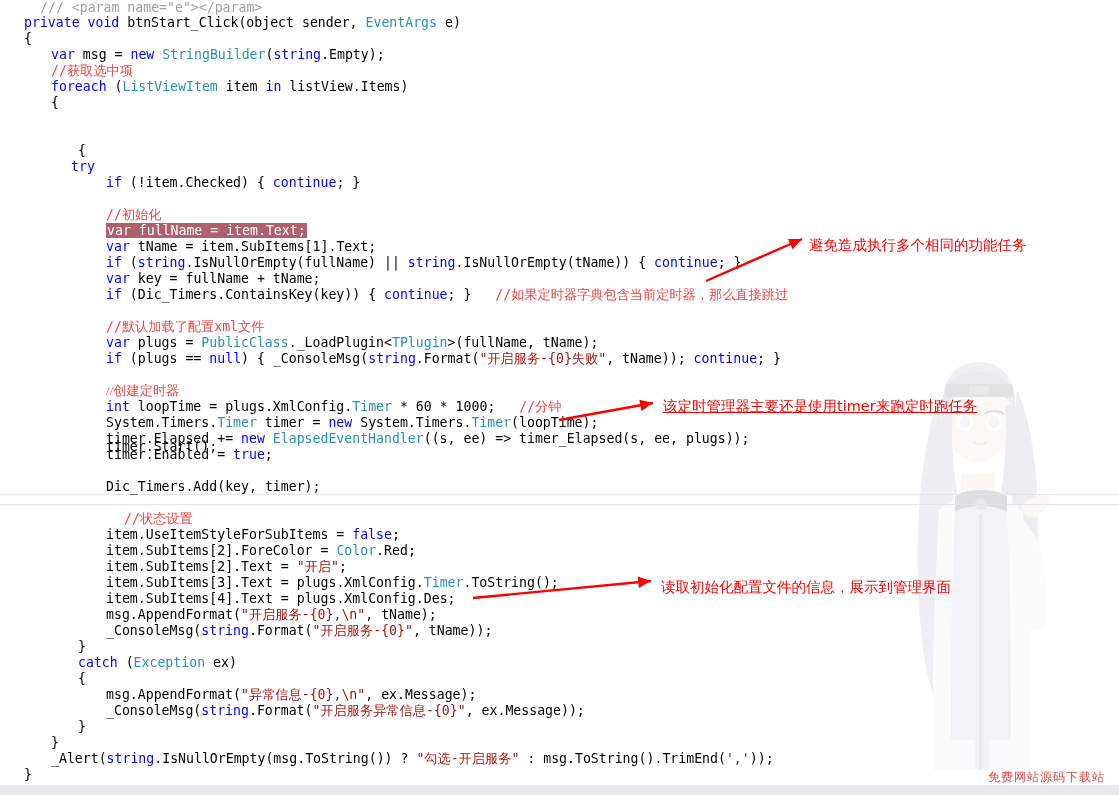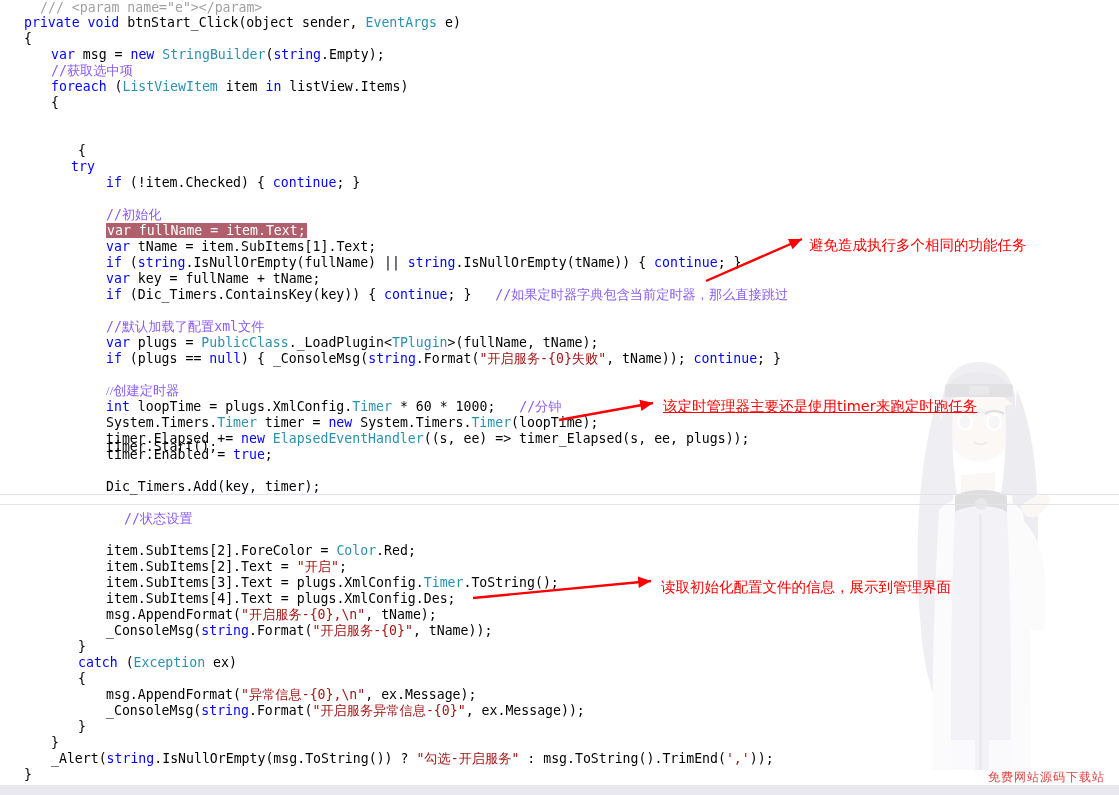--- a/index.html
+++ b/index.html
@@ -42,21 +42,21 @@
     height: 16px;
     line-height: 16px;
     font-family: "DejaVu Sans Mono", "Liberation Mono", monospace;
     font-size: 13.2px;
     white-space: pre;
     color: #000000;
     letter-spacing: 0px;
   }
   .tok-kw      { color: #0000ff; text-align: center; }
   .tok-type    { color: #2b91af; }
-  .tok-comment { color: #8b5cf6; }
+  .tok-comment { color: #ef4444; }
   .tok-xmldoc  { color: #a0a0a0; }
   .tok-str     { color: #a31515; }
   .tok-plain   { color: #000000; }
   .hl {
     background: #b0606c;
     color: #ffffff;
     padding: 0px 1px;
   }
   .hl .tok-kw, .hl .tok-type, .hl .tok-plain { color: #ffffff; }
 
@@ -205,20 +205,21 @@
     <div class="code-line" style="top: 335px; left: 106px;"><span class="tok-kw">var</span><span class="tok-plain"> </span><span class="tok-plain">plugs</span><span class="tok-plain"> </span><span class="tok-plain">=</span><span class="tok-plain"> </span><span class="tok-type">PublicClass</span><span class="tok-plain">.</span><span class="tok-plain">_LoadPlugin</span><span class="tok-plain">&lt;</span><span class="tok-type">TPlugin</span><span class="tok-plain">&gt;</span><span class="tok-plain">(</span><span class="tok-plain">fullName</span><span class="tok-plain">,</span><span class="tok-plain"> </span><span class="tok-plain">tName</span><span class="tok-plain">)</span><span class="tok-plain">;</span></div>
     <div class="code-line" style="top: 351px; left: 106px;"><span class="tok-kw">if</span><span class="tok-plain"> </span><span class="tok-plain">(</span><span class="tok-plain">plugs</span><span class="tok-plain"> </span><span class="tok-plain">=</span><span class="tok-plain">=</span><span class="tok-plain"> </span><span class="tok-kw">null</span><span class="tok-plain">)</span><span class="tok-plain"> </span><span class="tok-plain">{</span><span class="tok-plain"> </span><span class="tok-plain">_ConsoleMsg</span><span class="tok-plain">(</span><span class="tok-kw">string</span><span class="tok-plain">.</span><span class="tok-plain">Format</span><span class="tok-plain">(</span><span class="tok-str">"开启服务-{0}失败"</span><span class="tok-plain">,</span><span class="tok-plain"> </span><span class="tok-plain">tName</span><span class="tok-plain">)</span><span class="tok-plain">)</span><span class="tok-plain">;</span><span class="tok-plain"> </span><span class="tok-kw">continue</span><span class="tok-plain">;</span><span class="tok-plain"> </span><span class="tok-plain">}</span></div>
     <div class="code-line" style="top: 383px; left: 106px; font-family: Liberation Serif, serif;"><span class="tok-comment">//创建定时器</span></div>
     <div class="code-line" style="top: 399px; left: 106px;"><span class="tok-kw">int</span><span class="tok-plain"> </span><span class="tok-plain">loopTime</span><span class="tok-plain"> </span><span class="tok-plain">=</span><span class="tok-plain"> </span><span class="tok-plain">plugs</span><span class="tok-plain">.</span><span class="tok-plain">XmlConfig</span><span class="tok-plain">.</span><span class="tok-type">Timer</span><span class="tok-plain"> </span><span class="tok-plain">*</span><span class="tok-plain"> </span><span class="tok-plain">6</span><span class="tok-plain">0</span><span class="tok-plain"> </span><span class="tok-plain">*</span><span class="tok-plain"> </span><span class="tok-plain">1</span><span class="tok-plain">0</span><span class="tok-plain">0</span><span class="tok-plain">0</span><span class="tok-plain">;</span><span class="tok-plain"> </span><span class="tok-plain"> </span><span class="tok-plain"> </span><span class="tok-comment">//分钟</span></div>
     <div class="code-line" style="top: 415px; left: 106px;"><span class="tok-plain">System</span><span class="tok-plain">.</span><span class="tok-plain">Timers</span><span class="tok-plain">.</span><span class="tok-type">Timer</span><span class="tok-plain"> </span><span class="tok-plain">timer</span><span class="tok-plain"> </span><span class="tok-plain">=</span><span class="tok-plain"> </span><span class="tok-kw">new</span><span class="tok-plain"> </span><span class="tok-plain">System</span><span class="tok-plain">.</span><span class="tok-plain">Timers</span><span class="tok-plain">.</span><span class="tok-type">Timer</span><span class="tok-plain">(</span><span class="tok-plain">loopTime</span><span class="tok-plain">)</span><span class="tok-plain">;</span></div>
     <div class="code-line" style="top: 431px; left: 106px;"><span class="tok-plain">timer</span><span class="tok-plain">.</span><span class="tok-plain">Elapsed</span><span class="tok-plain"> </span><span class="tok-plain">+</span><span class="tok-plain">=</span><span class="tok-plain"> </span><span class="tok-kw">new</span><span class="tok-plain"> </span><span class="tok-type">ElapsedEventHandler</span><span class="tok-plain">(</span><span class="tok-plain">(</span><span class="tok-plain">s</span><span class="tok-plain">,</span><span class="tok-plain"> </span><span class="tok-plain">ee</span><span class="tok-plain">)</span><span class="tok-plain"> </span><span class="tok-plain">=</span><span class="tok-plain">&gt;</span><span class="tok-plain"> </span><span class="tok-plain">timer_Elapsed</span><span class="tok-plain">(</span><span class="tok-plain">s</span><span class="tok-plain">,</span><span class="tok-plain"> </span><span class="tok-plain">ee</span><span class="tok-plain">,</span><span class="tok-plain"> </span><span class="tok-plain">plugs</span><span class="tok-plain">)</span><span class="tok-plain">)</span><span class="tok-plain">;</span></div>
     <div class="code-line" style="top: 447px; left: 106px;"><span class="tok-plain">timer</span><span class="tok-plain">.</span><span class="tok-plain">Enabled</span><span class="tok-plain"> </span><span class="tok-plain">=</span><span class="tok-plain"> </span><span class="tok-kw">true</span><span class="tok-plain">;</span></div>
     <div class="code-line" style="top: 439px; left: 106px;"><span class="tok-plain">timer</span><span class="tok-plain">.</span><span class="tok-plain">Start</span><span class="tok-plain">(</span><span class="tok-plain">)</span><span class="tok-plain">;</span></div>
     <div class="code-line" style="top: 479px; left: 106px;"><span class="tok-plain">Dic_Timers</span><span class="tok-plain">.</span><span class="tok-plain">Add</span><span class="tok-plain">(</span><span class="tok-plain">key</span><span class="tok-plain">,</span><span class="tok-plain"> </span><span class="tok-plain">timer</span><span class="tok-plain">)</span><span class="tok-plain">;</span></div>
     <div class="code-line" style="top: 511px; left: 124px;"><span class="tok-comment">//状态设置</span></div>
+    <div class="code-line" style="top: 527px; left: 106px;"><span class="tok-plain">item</span><span class="tok-plain">.</span><span class="tok-plain">UseItemStyleForSubItems</span><span class="tok-plain"> </span><span class="tok-plain">=</span><span class="tok-plain"> </span><span class="tok-kw">false</span><span class="tok-plain">;</span></div>
     <div class="code-line" style="top: 543px; left: 106px;"><span class="tok-plain">item</span><span class="tok-plain">.</span><span class="tok-plain">SubItems</span><span class="tok-plain">[</span><span class="tok-plain">2</span><span class="tok-plain">]</span><span class="tok-plain">.</span><span class="tok-plain">ForeColor</span><span class="tok-plain"> </span><span class="tok-plain">=</span><span class="tok-plain"> </span><span class="tok-type">Color</span><span class="tok-plain">.</span><span class="tok-plain">Red</span><span class="tok-plain">;</span></div>
     <div class="code-line" style="top: 559px; left: 106px;"><span class="tok-plain">item</span><span class="tok-plain">.</span><span class="tok-plain">SubItems</span><span class="tok-plain">[</span><span class="tok-plain">2</span><span class="tok-plain">]</span><span class="tok-plain">.</span><span class="tok-plain">Text</span><span class="tok-plain"> </span><span class="tok-plain">=</span><span class="tok-plain"> </span><span class="tok-str">"开启"</span><span class="tok-plain">;</span></div>
     <div class="code-line" style="top: 575px; left: 106px;"><span class="tok-plain">item</span><span class="tok-plain">.</span><span class="tok-plain">SubItems</span><span class="tok-plain">[</span><span class="tok-plain">3</span><span class="tok-plain">]</span><span class="tok-plain">.</span><span class="tok-plain">Text</span><span class="tok-plain"> </span><span class="tok-plain">=</span><span class="tok-plain"> </span><span class="tok-plain">plugs</span><span class="tok-plain">.</span><span class="tok-plain">XmlConfig</span><span class="tok-plain">.</span><span class="tok-type">Timer</span><span class="tok-plain">.</span><span class="tok-plain">ToString</span><span class="tok-plain">(</span><span class="tok-plain">)</span><span class="tok-plain">;</span></div>
     <div class="code-line" style="top: 591px; left: 106px;"><span class="tok-plain">item</span><span class="tok-plain">.</span><span class="tok-plain">SubItems</span><span class="tok-plain">[</span><span class="tok-plain">4</span><span class="tok-plain">]</span><span class="tok-plain">.</span><span class="tok-plain">Text</span><span class="tok-plain"> </span><span class="tok-plain">=</span><span class="tok-plain"> </span><span class="tok-plain">plugs</span><span class="tok-plain">.</span><span class="tok-plain">XmlConfig</span><span class="tok-plain">.</span><span class="tok-plain">Des</span><span class="tok-plain">;</span></div>
     <div class="code-line" style="top: 607px; left: 106px;"><span class="tok-plain">msg</span><span class="tok-plain">.</span><span class="tok-plain">AppendFormat</span><span class="tok-plain">(</span><span class="tok-str">"开启服务-{0},\n"</span><span class="tok-plain">,</span><span class="tok-plain"> </span><span class="tok-plain">tName</span><span class="tok-plain">)</span><span class="tok-plain">;</span></div>
     <div class="code-line" style="top: 623px; left: 106px;"><span class="tok-plain">_ConsoleMsg</span><span class="tok-plain">(</span><span class="tok-kw">string</span><span class="tok-plain">.</span><span class="tok-plain">Format</span><span class="tok-plain">(</span><span class="tok-str">"开启服务-{0}"</span><span class="tok-plain">,</span><span class="tok-plain"> </span><span class="tok-plain">tName</span><span class="tok-plain">)</span><span class="tok-plain">)</span><span class="tok-plain">;</span></div>
     <div class="code-line" style="top: 639px; left: 78px;"><span class="tok-plain">}</span></div>
     <div class="code-line" style="top: 655px; left: 78px;"><span class="tok-kw">catch</span><span class="tok-plain"> </span><span class="tok-plain">(</span><span class="tok-type">Exception</span><span class="tok-plain"> </span><span class="tok-plain">ex</span><span class="tok-plain">)</span></div>
     <div class="code-line" style="top: 671px; left: 78px;"><span class="tok-plain">{</span></div>
     <div class="code-line" style="top: 687px; left: 106px;"><span class="tok-plain">msg</span><span class="tok-plain">.</span><span class="tok-plain">AppendFormat</span><span class="tok-plain">(</span><span class="tok-str">"异常信息-{0},\n"</span><span class="tok-plain">,</span><span class="tok-plain"> </span><span class="tok-plain">ex</span><span class="tok-plain">.</span><span class="tok-plain">Message</span><span class="tok-plain">)</span><span class="tok-plain">;</span></div>

